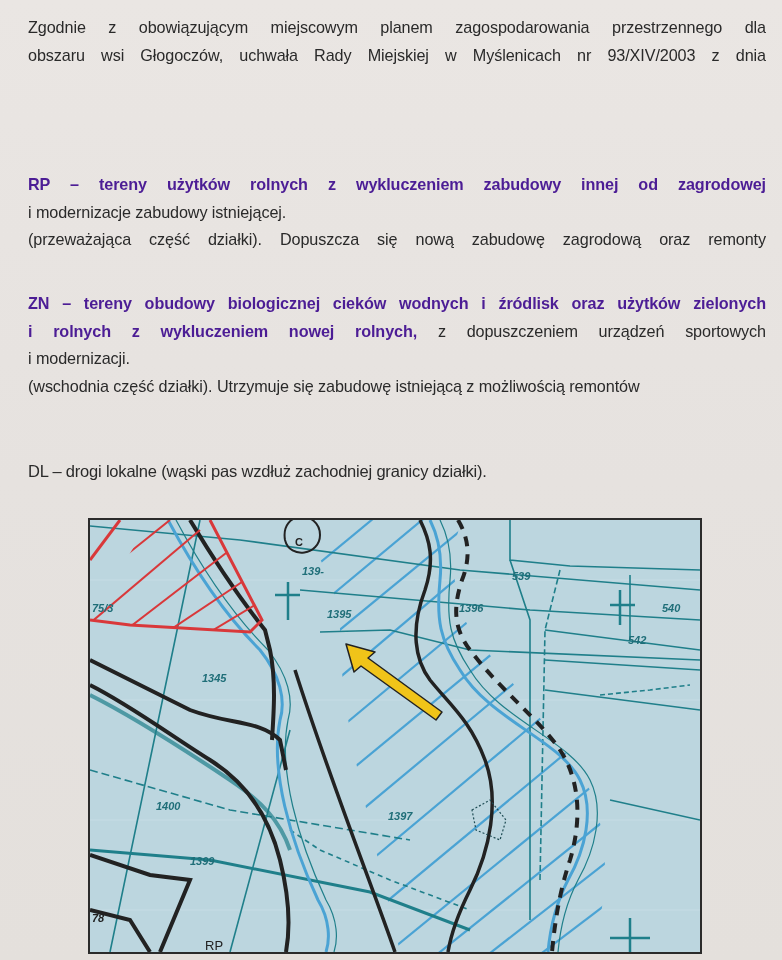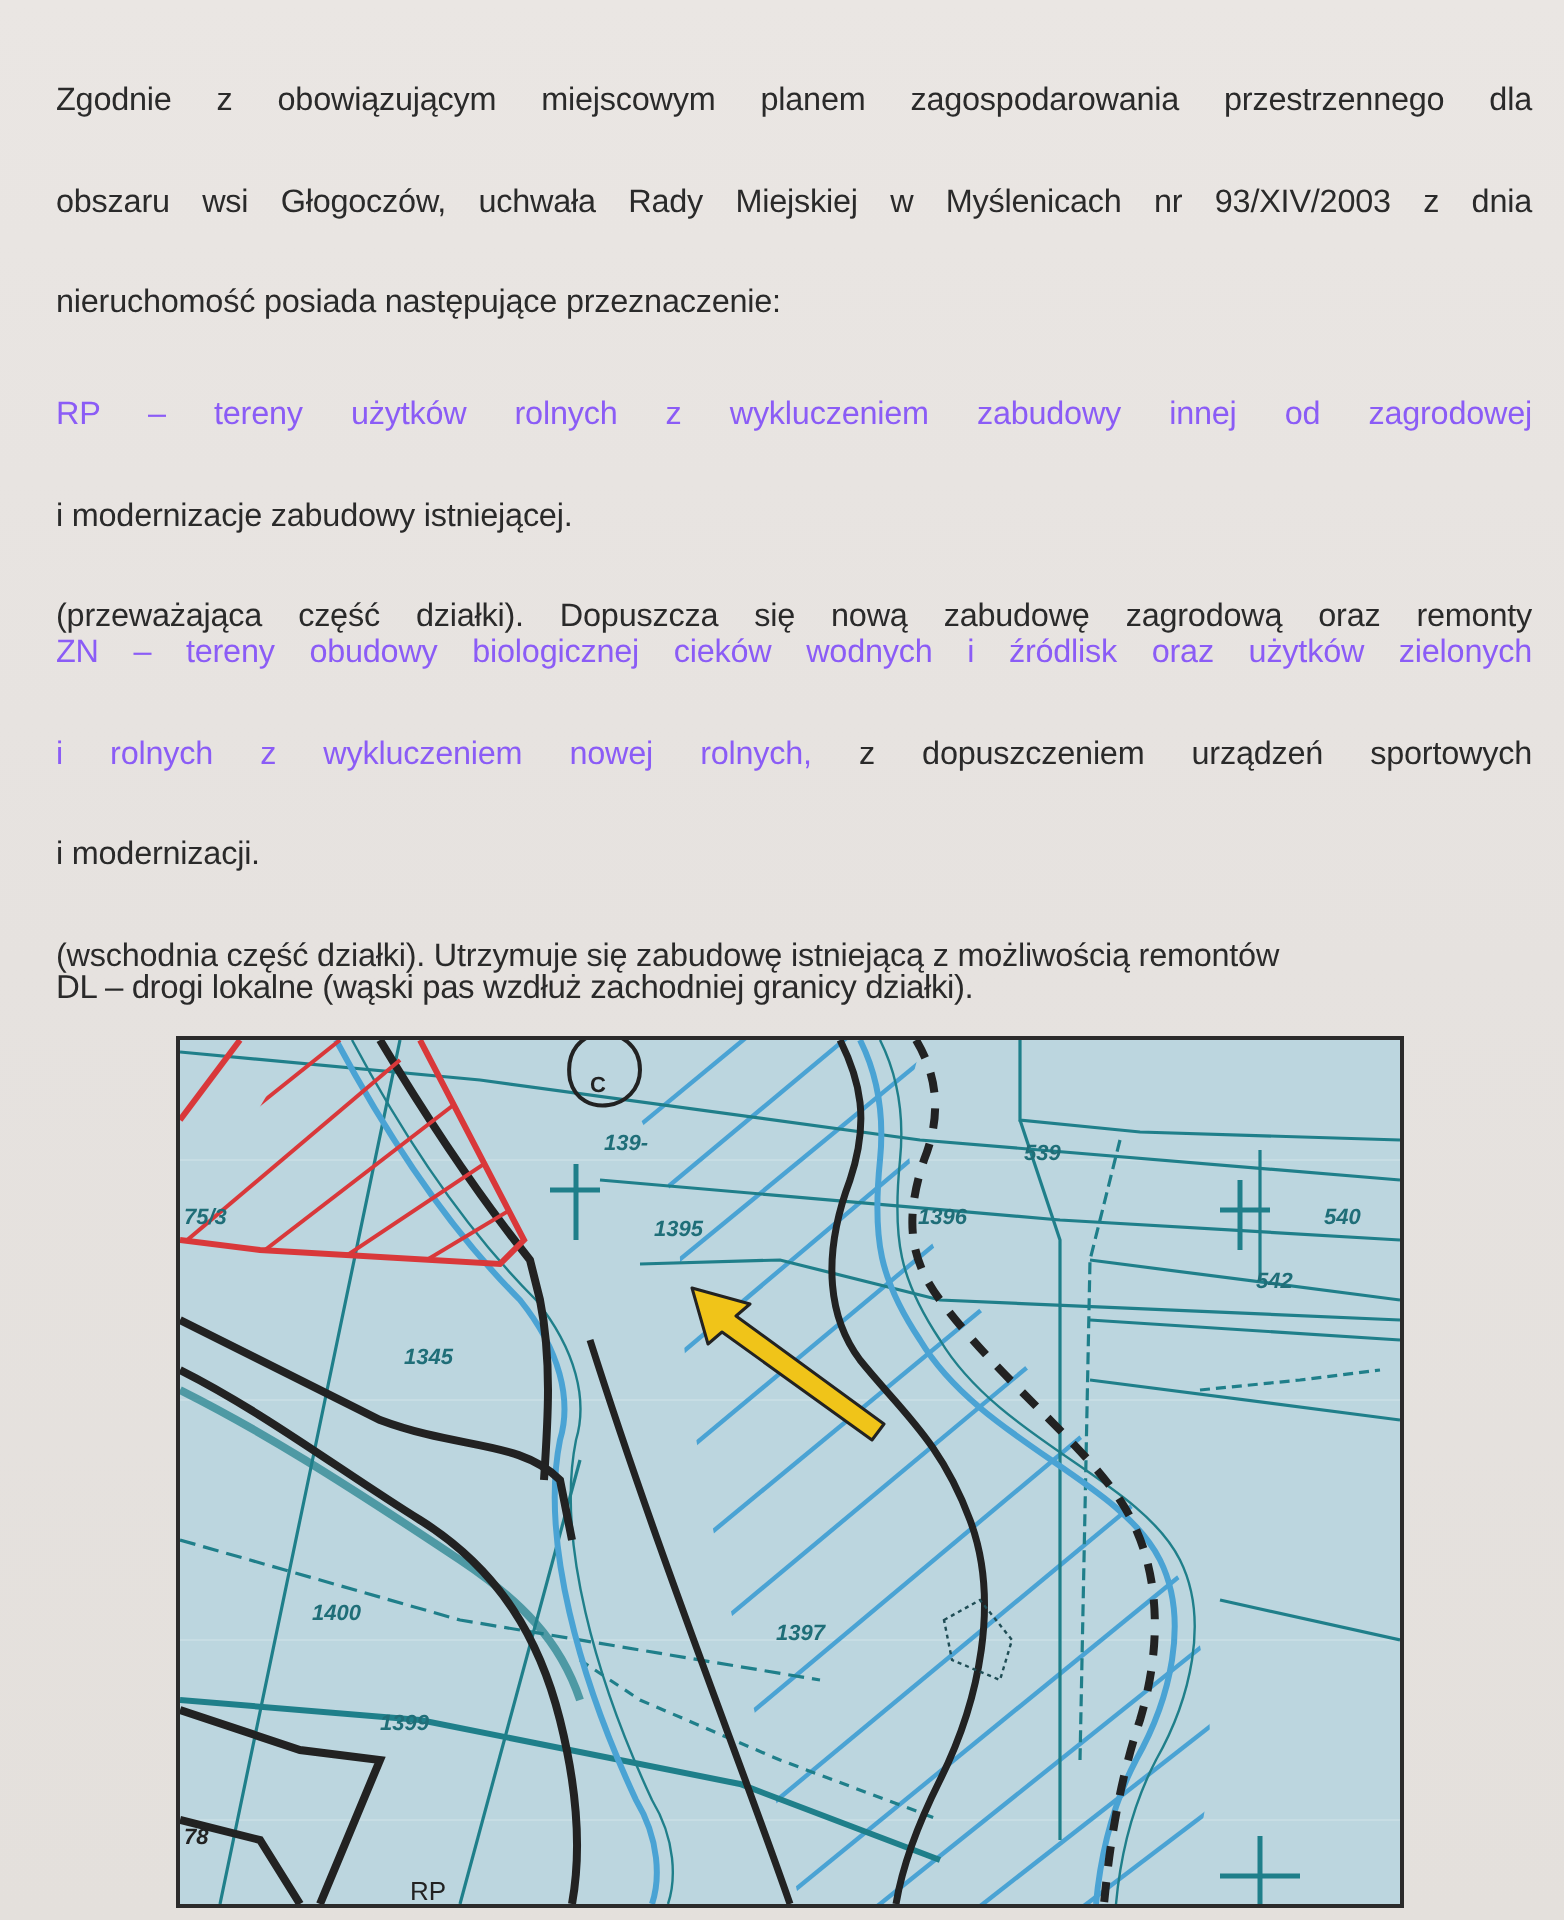--- a/index.html
+++ b/index.html
@@ -12,23 +12,23 @@
   }
   .para {
     position: absolute;
     left: 28px;
     width: 738px;
     font-size: 16.2px;
     line-height: 27.5px;
     text-align: justify;
     letter-spacing: -0.1px;
   }
-  .para .line { display: block; text-align: justify; text-align-last: justify; white-space: nowrap; margin-top: 23px; }
+  .para .line { display: block; text-align: justify; text-align-last: justify; white-space: nowrap; }
   .para .line.last { text-align-last: left; }
-  .b { font-weight: normal; color: #8b5cf6; }
+  .b { font-weight: bold; color: #4c1d95; }
   #p1 { top: 14px; }
   #p2 { top: 171px; }
   #p3 { top: 290px; }
   #p4 { top: 458px; font-weight: normal; font-size: 16.5px; letter-spacing: -0.2px; }
   .map-wrap {
     position: absolute; left: 88px; top: 518px;
     width: 610px; height: 432px;
     border: 2px solid #2b2b2b;
     background: #bcd6df;
     overflow: hidden;
@@ -37,21 +37,20 @@
   .ghost {
     position: absolute; left: 706px; color: #d6d2cf; font-size: 16px;
   }
 </style>
 </head>
 <body>
 
 <div id="p1" class="para">
   <span class="line">Zgodnie z obowiązującym miejscowym planem zagospodarowania przestrzennego dla</span>
   <span class="line">obszaru wsi Głogoczów, uchwała Rady Miejskiej w Myślenicach nr 93/XIV/2003 z dnia</span>
-  <span class="line last">nieruchomość posiada następujące przeznaczenie:</span>
 </div>
 
 <div id="p2" class="para">
   <span class="line b">RP – tereny użytków rolnych z wykluczeniem zabudowy innej od zagrodowej</span>
   <span class="line last">i modernizacje zabudowy istniejącej.</span>
   <span class="line">(przeważająca część działki). Dopuszcza się nową zabudowę zagrodową oraz remonty</span>
 </div>
 
 <div id="p3" class="para">
   <span class="line b">ZN – tereny obudowy biologicznej cieków wodnych i źródlisk oraz użytków zielonych</span>

